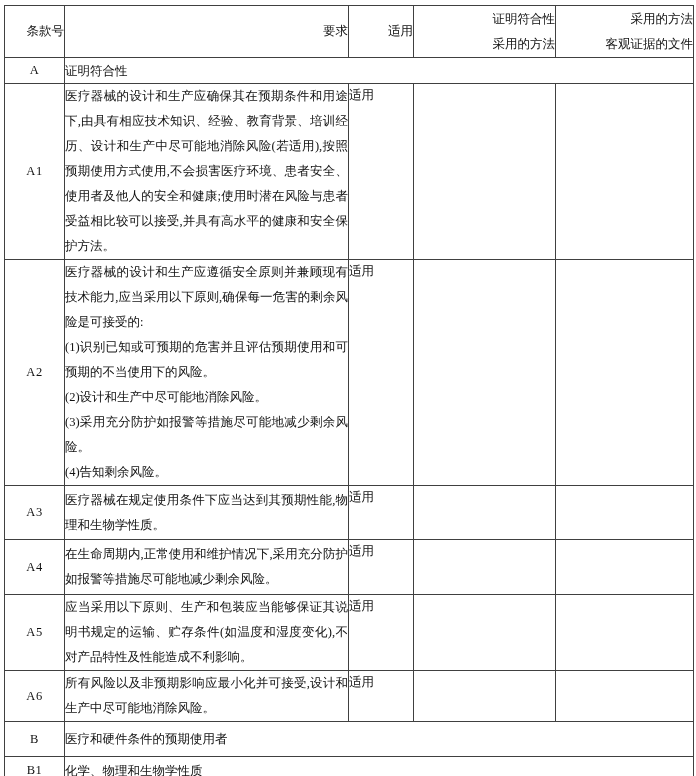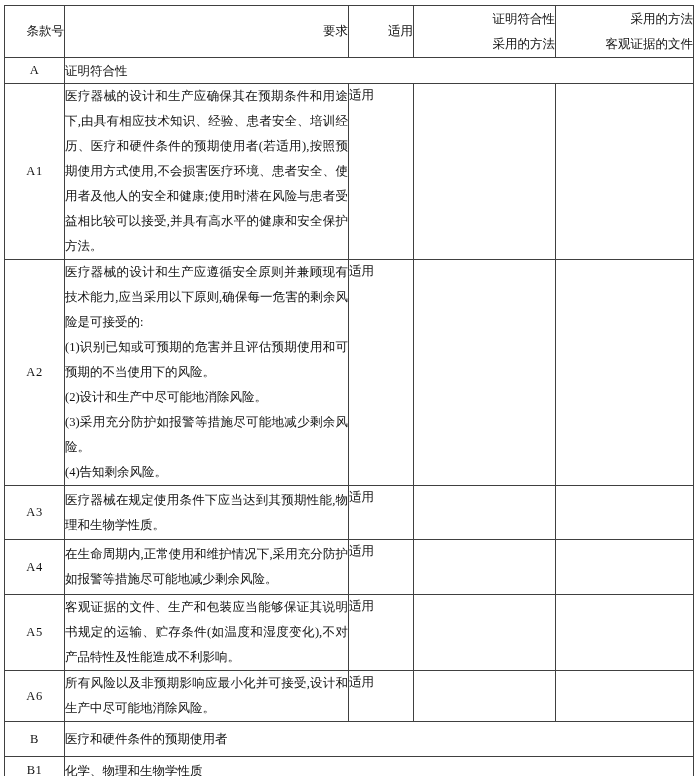--- a/index.html
+++ b/index.html
@@ -107,21 +107,21 @@
 客观证据的文件</td>
     </tr>
 
     <tr class="r-A">
       <td class="clause">A</td>
       <td class="section-title" colspan="4">证明符合性</td>
     </tr>
 
     <tr class="r-A1">
       <td class="clause">A1</td>
-      <td class="req">医疗器械的设计和生产应确保其在预期条件和用途下,由具有相应技术知识、经验、患者安全、培训经历、医疗和硬件条件的预期使用者(若适用),按照预期使用方式使用,不会损害医疗环境、患者安全、使用者及他人的安全和健康;使用时潜在风险与患者受益相比较可以接受,并具有高水平的健康和安全保护方法。</td>
+      <td class="req">医疗器械的设计和生产应确保其在预期条件和用途下,由具有相应技术知识、经验、教育背景、培训经历、设计和生产中尽可能地消除风险(若适用),按照预期使用方式使用,不会损害医疗环境、患者安全、使用者及他人的安全和健康;使用时潜在风险与患者受益相比较可以接受,并具有高水平的健康和安全保护方法。</td>
       <td class="app">适用</td>
       <td class="blank"></td>
       <td class="blank"></td>
     </tr>
 
     <tr class="r-A2">
       <td class="clause">A2</td>
       <td class="req">医疗器械的设计和生产应遵循安全原则并兼顾现有技术能力,应当采用以下原则,确保每一危害的剩余风险是可接受的:
 (1)识别已知或可预期的危害并且评估预期使用和可预期的不当使用下的风险。
 (2)设计和生产中尽可能地消除风险。
@@ -143,21 +143,21 @@
     <tr class="r-A4">
       <td class="clause">A4</td>
       <td class="req">在生命周期内,正常使用和维护情况下,采用充分防护如报警等措施尽可能地减少剩余风险。</td>
       <td class="app">适用</td>
       <td class="blank"></td>
       <td class="blank"></td>
     </tr>
 
     <tr class="r-A5">
       <td class="clause">A5</td>
-      <td class="req">客观证据的文件、生产和包装应当能够保证其说明书规定的运输、贮存条件(如温度和湿度变化),不对产品特性及性能造成不利影响。</td>
+      <td class="req">应当采用以下原则、生产和包装应当能够保证其说明书规定的运输、贮存条件(如温度和湿度变化),不对产品特性及性能造成不利影响。</td>
       <td class="app">适用</td>
       <td class="blank"></td>
       <td class="blank"></td>
     </tr>
 
     <tr class="r-A6">
       <td class="clause">A6</td>
       <td class="req">所有风险以及非预期影响应最小化并可接受,设计和生产中尽可能地消除风险。</td>
       <td class="app">适用</td>
       <td class="blank"></td>

